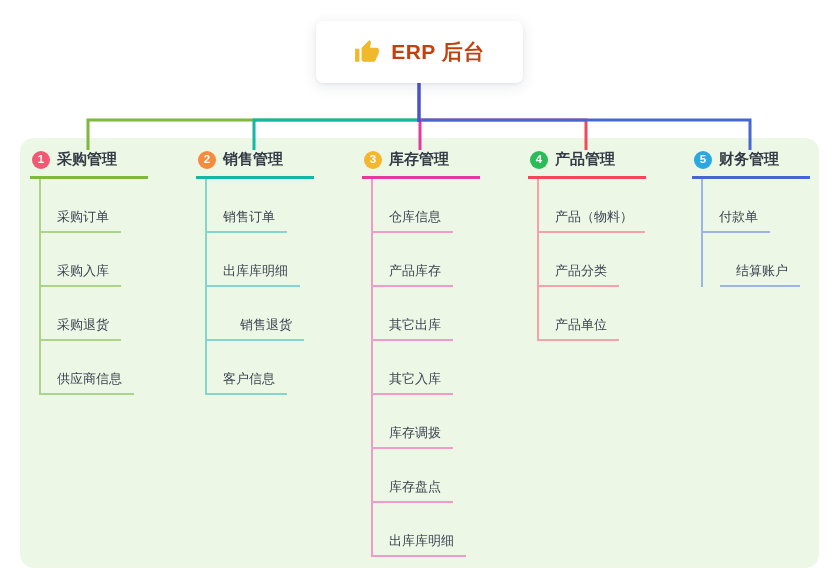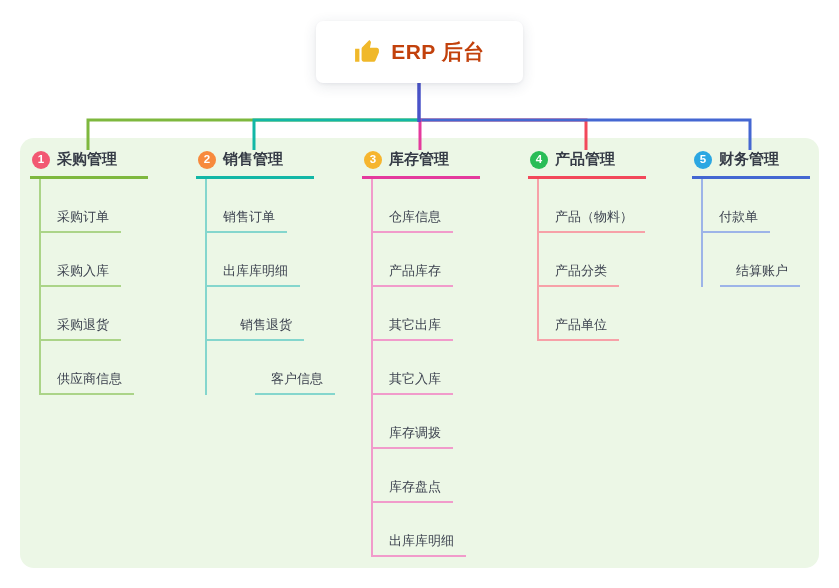--- a/index.html
+++ b/index.html
@@ -92,21 +92,21 @@
           <div class="branch-item">
             <span class="item-label" style="border-bottom-color: rgb(132, 214, 205);">销售订单</span>
           </div>
           <div class="branch-item">
             <span class="item-label" style="border-bottom-color: rgb(132, 214, 205);">出库库明细</span>
           </div>
           <div class="branch-item">
             <span class="item-label" style="border-bottom-color: rgb(132, 214, 205); padding-left: 33px;">销售退货</span>
           </div>
           <div class="branch-item">
-            <span class="item-label" style="border-bottom-color: rgb(132, 214, 205); margin-left: 48px;">客户信息</span>
+            <span class="item-label" style="border-bottom-color: rgb(132, 214, 205);">客户信息</span>
           </div>
         </div>
       </div>
       <div class="branch" style="left: 362px; top: 146px;">
         <div class="branch-header" style="border-bottom-color: rgb(228, 58, 157);">
           <span class="badge" style="background: rgb(246, 181, 46);">3</span>
           <span class="branch-title">库存管理</span>
         </div>
         <div class="branch-items" style="border-left-color: rgb(241, 155, 203);">
           <div class="branch-item">

